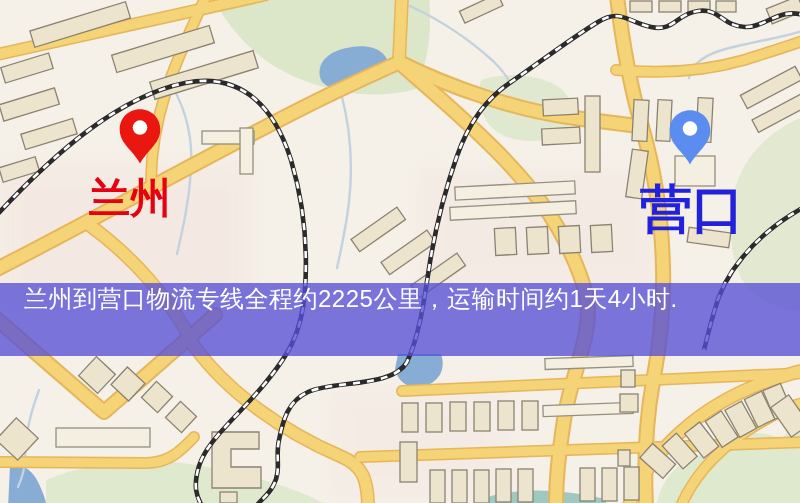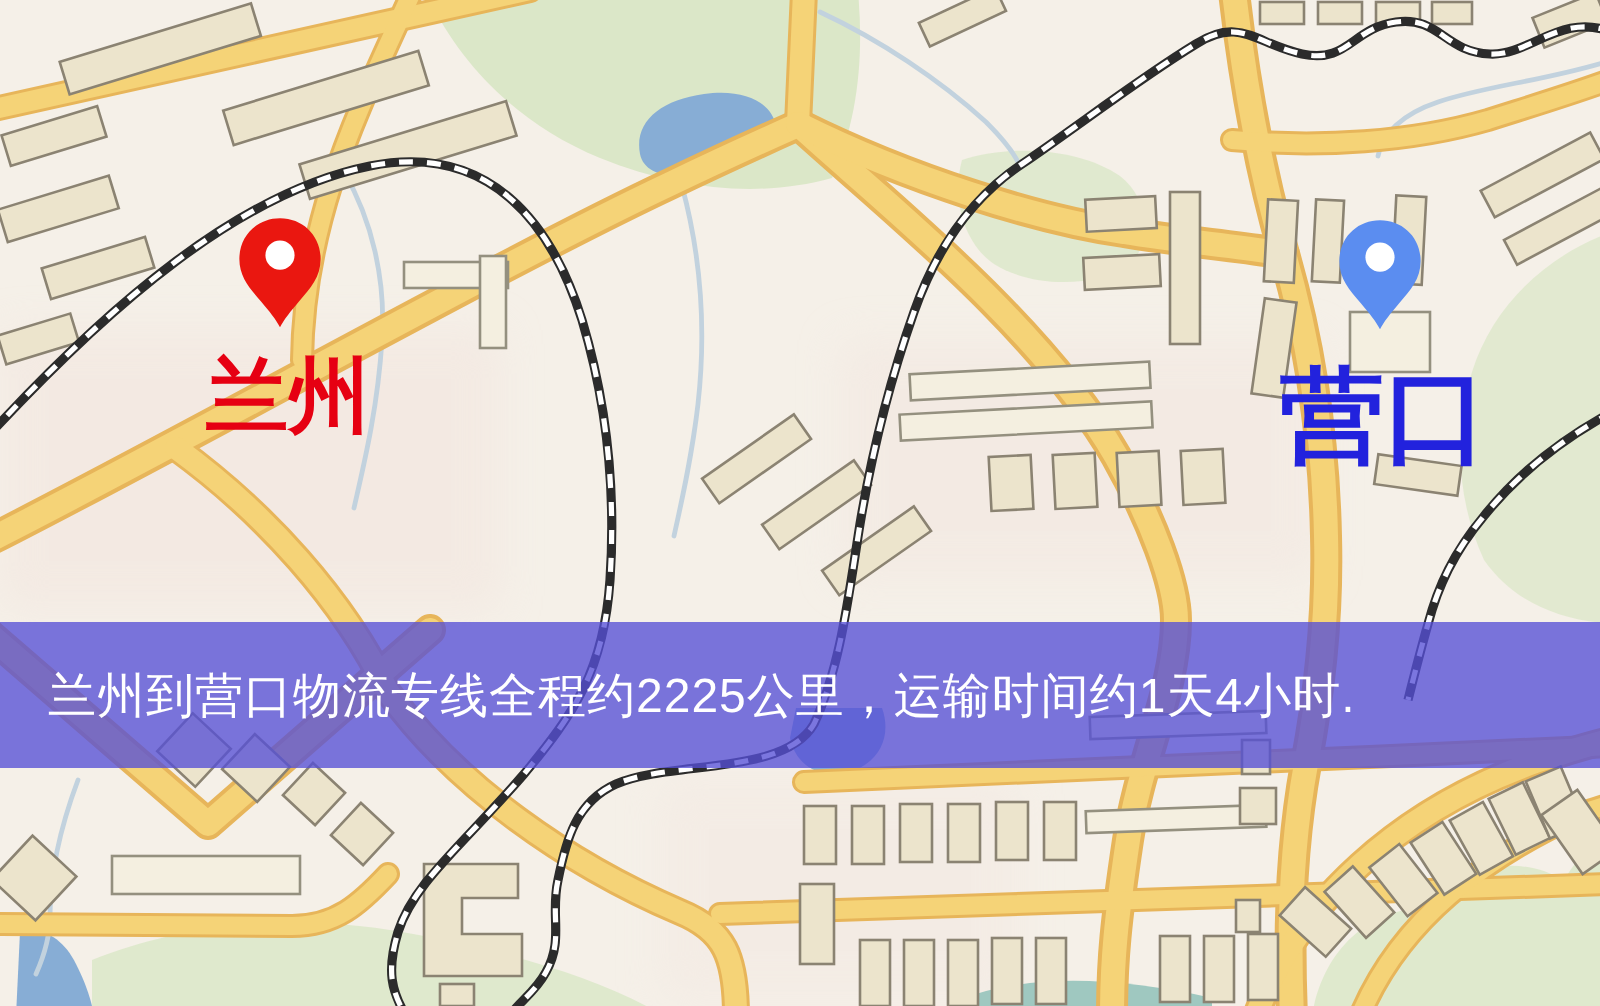--- a/index.html
+++ b/index.html
@@ -14,31 +14,31 @@
   .rail-base{fill:none;stroke:var(--railway,#2b2b2b);stroke-width:4.6;stroke-linecap:butt;}
   .rail-dash{fill:none;stroke:#ffffff;stroke-width:2.6;stroke-dasharray:7 7;}
   .stream{fill:none;stroke:#c2d2de;stroke-width:2.4;stroke-linecap:round;}
   .bld{fill:var(--building,#ece4cc);stroke:#8b8372;stroke-width:1.3;}
   .bld-light{fill:#f4efe0;stroke:#94907f;stroke-width:1.3;}
   .park{fill:var(--park,#dbe7c8);}
   .water{fill:var(--water,#87add5);}
   .banner{
     position:absolute;left:0;top:283px;width:800px;height:73px;
     background:var(--banner-bg,rgba(86,80,214,0.78));
-    display:flex;align-items:center;margin-top:28px;
+    display:flex;
   }
   .banner-text{
     color:var(--banner-text,#ffffff);font-size:24px;letter-spacing:0.5px;
     padding-left:24px;white-space:nowrap;
   }
   .pin{position:absolute;}
   .pin-origin{left:117px;top:101px;width:46px;height:70px;}
   .pin-dest{left:667px;top:107px;width:46px;height:60px;}
   .map-label{position:absolute;font-weight:bold;white-space:nowrap;line-height:1;}
-  .origin-label{left:103px;top:178px;font-size:41px;color:var(--origin-label,#e60012);}
+  .origin-label{left:89px;top:178px;font-size:41px;color:var(--origin-label,#e60012);}
   .destination-label{left:640px;top:183px;font-size:52px;color:var(--destination-label,#2222dd);}
 </style>
 </head>
 <body>
 
 <div class="stage">
 
   <svg class="map" width="800" height="503" viewBox="0 0 800 503">
     <defs>
       <filter id="soft" x="-30%" y="-30%" width="160%" height="160%">

